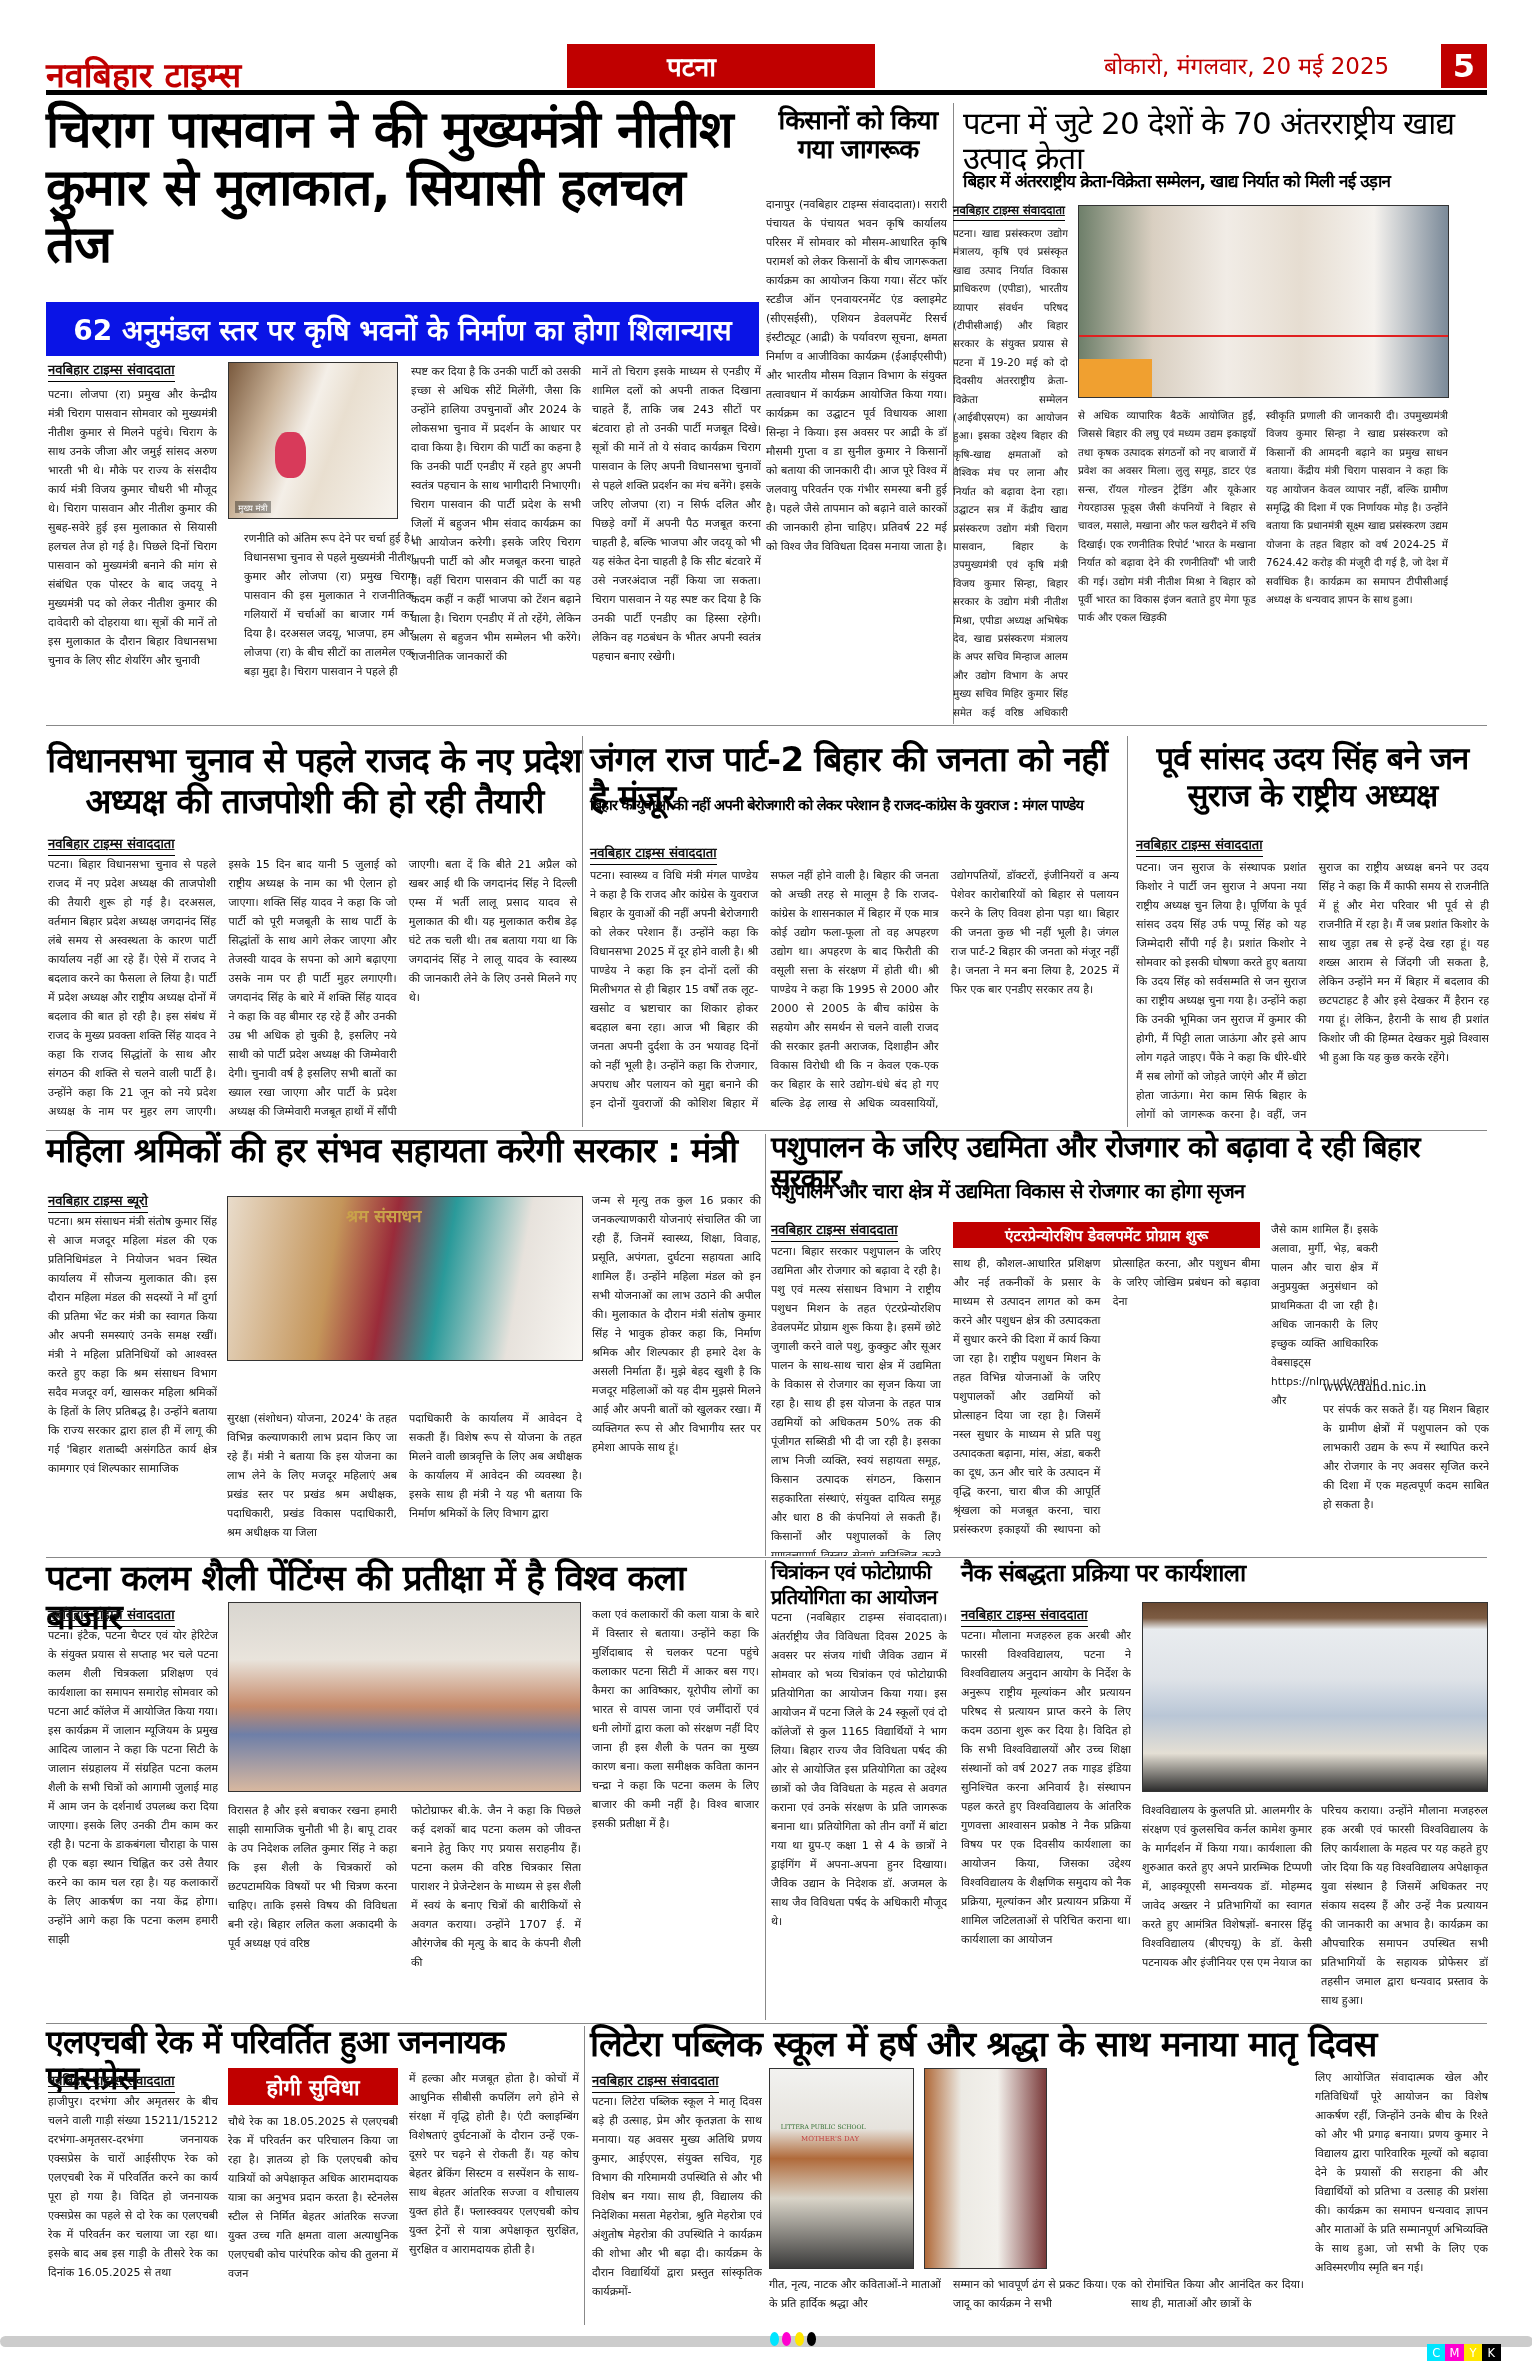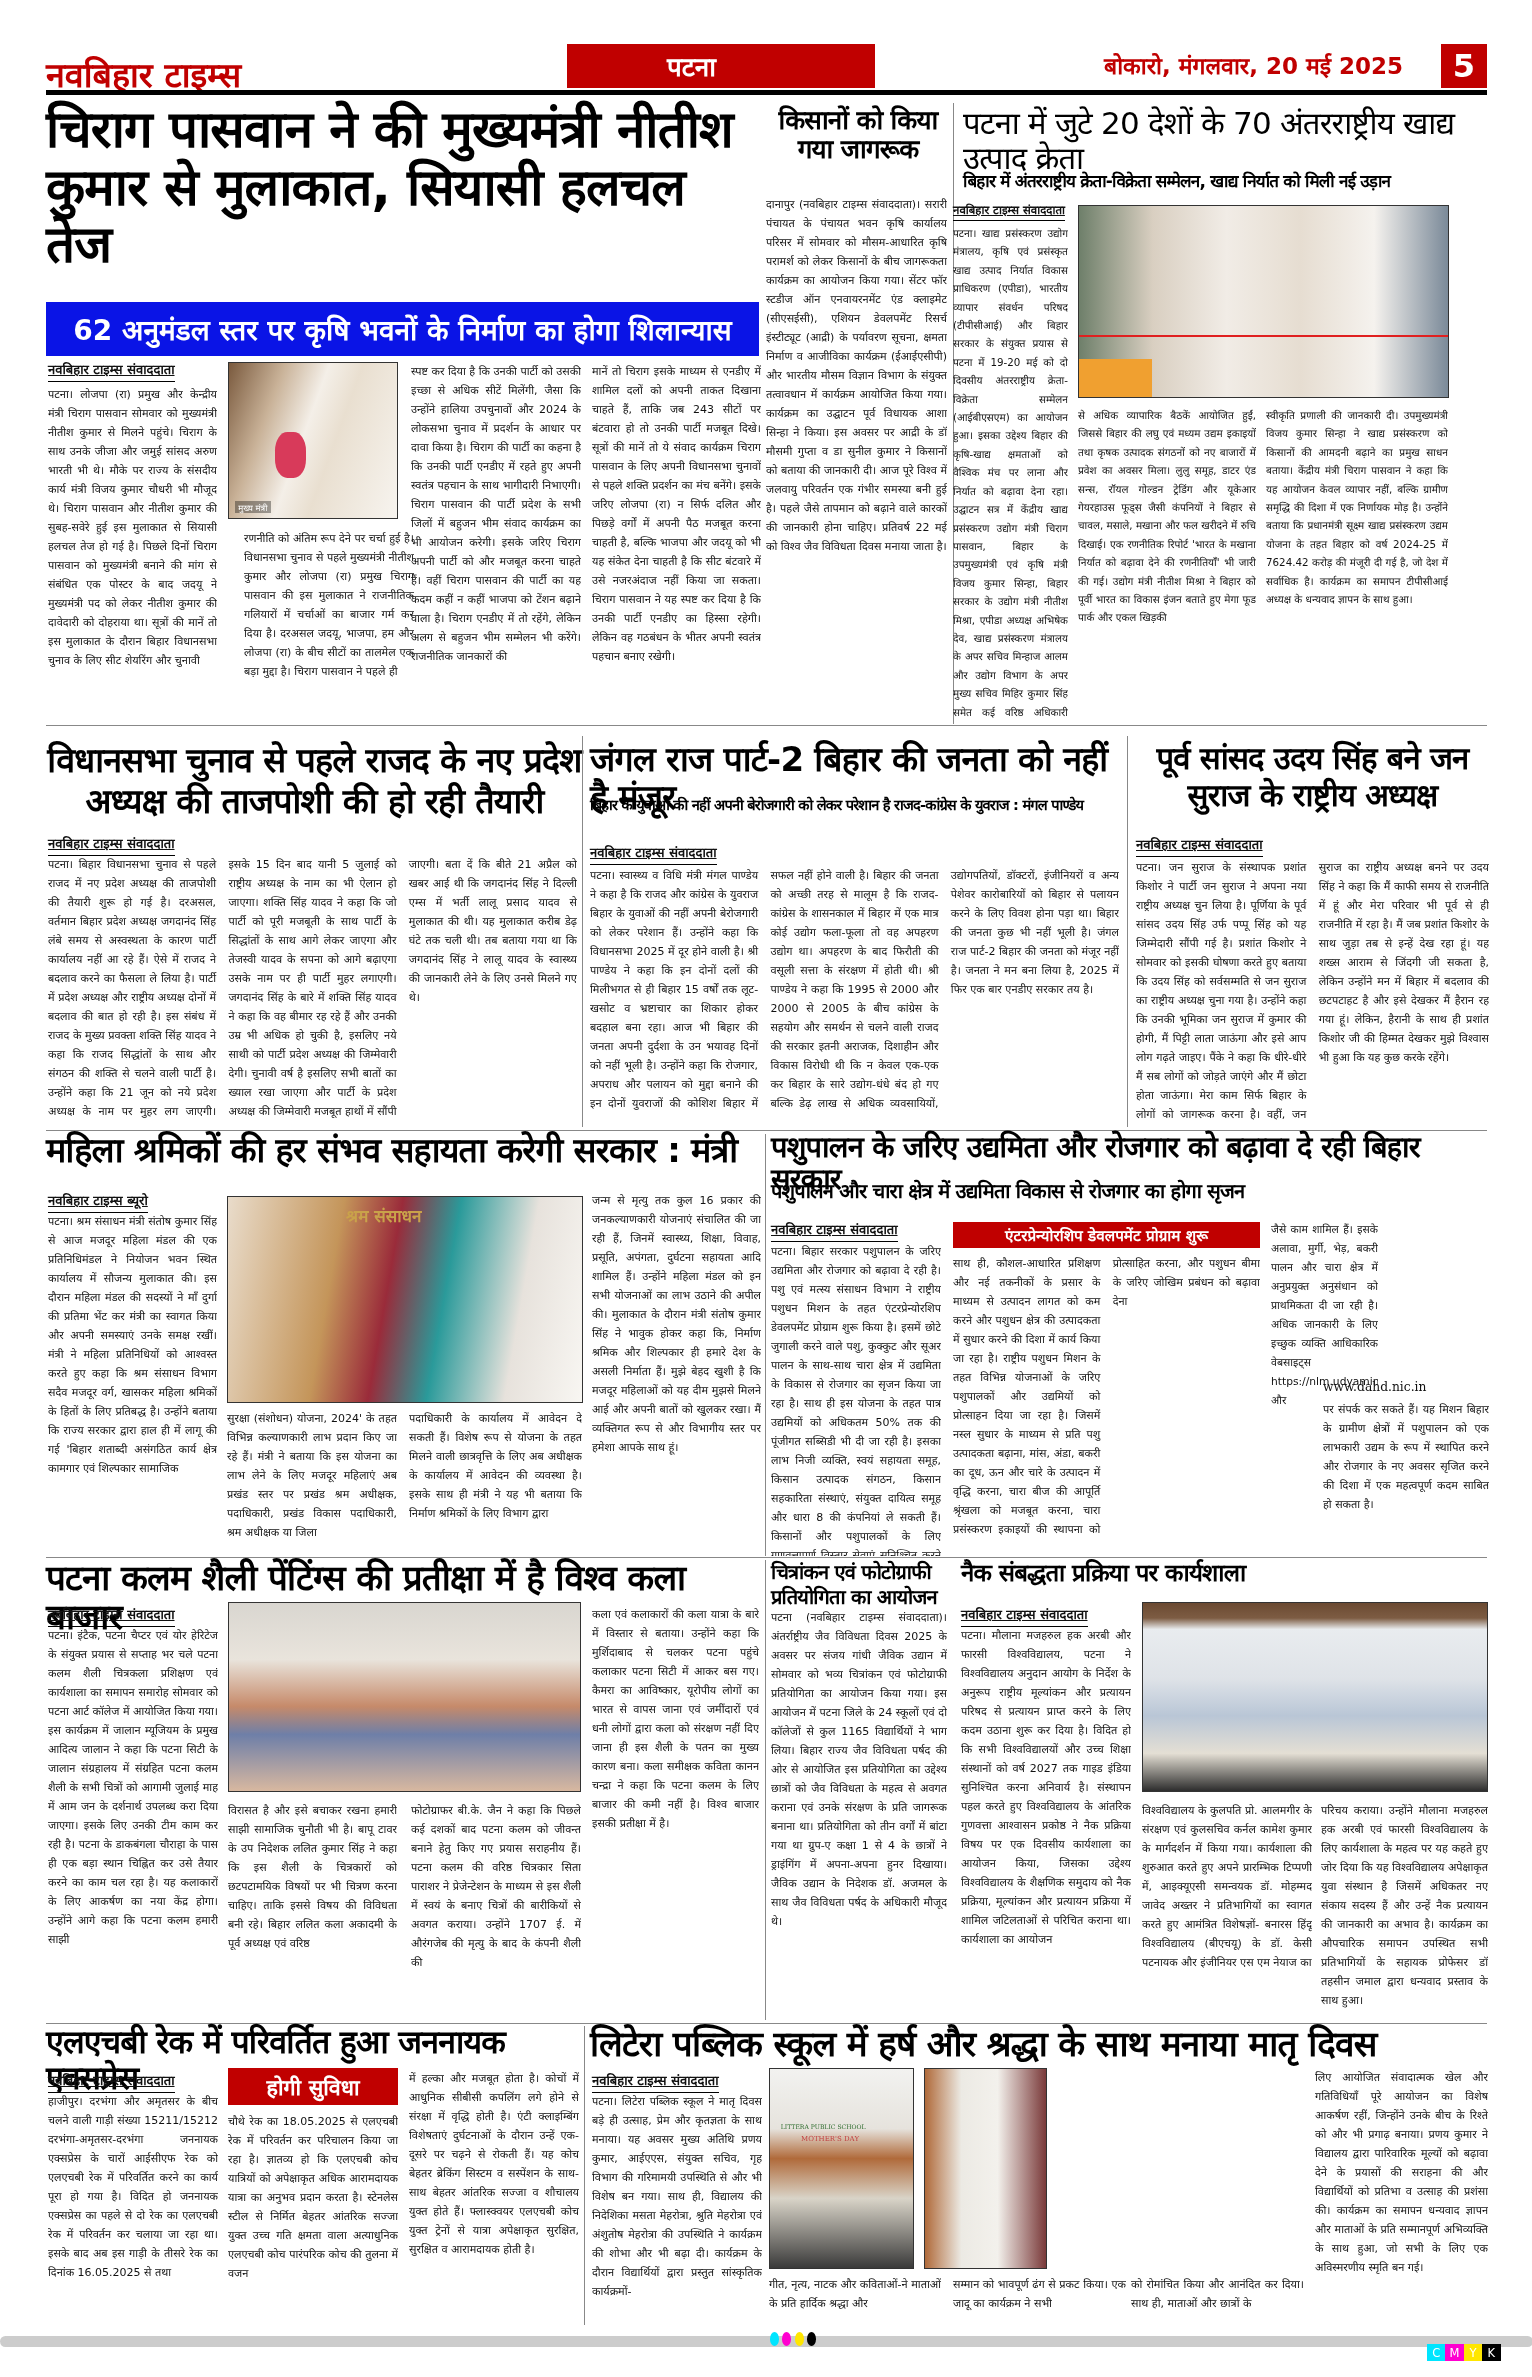--- a/index.html
+++ b/index.html
@@ -1,21 +1,21 @@
 <!DOCTYPE html>
 <html style="font-size:12.3px"><head>
 <meta charset="utf-8">
 <style>
 *{box-sizing:border-box;margin:0;padding:0}
 html,body{width:1533px;height:2377px;background:#fff;overflow:hidden}
 body{position:relative;font-family:"DejaVu Sans","Liberation Sans",sans-serif;color:#111}
 .abs{position:absolute}
 .masthead-name{left:46px;top:51px;font-size:34px;font-weight:bold;color:#c00000;font-family:"DejaVu Sans",sans-serif}
 .city-box{left:567px;top:44px;width:308px;height:44px;background:#c00000;color:#fff;font-size:26px;font-weight:bold;display:flex;align-items:center;padding-left:100px}
-.date{left:1104px;top:49px;font-size:23px;font-weight:bold;color:#c00000}
+.date{left:1104px;top:49px;font-size:23px;font-weight:normal;color:#c00000}
 .page-num{left:1441px;top:44px;width:46px;height:44px;background:#c00000;color:#fff;font-size:32px;font-weight:bold;display:flex;align-items:center;justify-content:center}
 .rule{left:46px;top:90px;width:1441px;height:4.6px;background:#000}
 .hl{font-weight:bold;color:#000;line-height:1.12;font-family:"DejaVu Sans",sans-serif;letter-spacing:-0.8px}
 .hl-thin{font-weight:normal}
 .byline{font-size:13px;font-weight:bold;text-decoration:underline;border-bottom:1.5px solid #000;padding-bottom:3.1px;display:inline-block}
 .body-text{font-size:11px;line-height:19px;text-align:justify;color:#111;font-family:"DejaVu Sans",sans-serif;overflow:hidden}
 .cols{column-gap:12.3px;column-fill:auto}
 .photo{background:linear-gradient(135deg,#b89a7c,#e3d2bd 40%,#9c7a61 70%,#d8c7b6);border:1.5px solid #333;overflow:hidden}
 .photo .cap{position:absolute;bottom:4.6px;left:6.1px;font-size:8.4px;color:#fff;background:rgba(0,0,0,.35);padding:0.8px 3.1px}
 .blue-bar{background:#0a14e6;color:#fff;font-weight:bold;display:flex;align-items:center;justify-content:center;font-size:29px}
@@ -92,21 +92,21 @@
   <div class="abs" style="left:1136px;top:835px;width:169px"><span class="byline">नवबिहार टाइम्स संवाददाता</span></div>
   <div class="abs body-text cols" style="left:1136px;top:835px;width:353px;height:291px;column-count:2;padding-top:23px">पटना। जन सुराज के संस्थापक प्रशांत किशोर ने पार्टी जन सुराज ने अपना नया राष्ट्रीय अध्यक्ष चुन लिया है। पूर्णिया के पूर्व सांसद उदय सिंह उर्फ पप्पू सिंह को यह जिम्मेदारी सौंपी गई है। प्रशांत किशोर ने सोमवार को इसकी घोषणा करते हुए बताया कि उदय सिंह को सर्वसम्मति से जन सुराज का राष्ट्रीय अध्यक्ष चुना गया है। उन्होंने कहा कि उनकी भूमिका जन सुराज में कुमार की होगी, मैं पिट्टी लाता जाऊंगा और इसे आप लोग गढ़ते जाइए। पैंके ने कहा कि धीरे-धीरे मैं सब लोगों को जोड़ते जाएंगे और मैं छोटा होता जाऊंगा। मेरा काम सिर्फ बिहार के लोगों को जागरूक करना है। वहीं, जन सुराज का राष्ट्रीय अध्यक्ष बनने पर उदय सिंह ने कहा कि मैं काफी समय से राजनीति में हूं और मेरा परिवार भी पूर्व से ही राजनीति में रहा है। मैं जब प्रशांत किशोर के साथ जुड़ा तब से इन्हें देख रहा हूं। यह शख्स आराम से जिंदगी जी सकता है, लेकिन उन्होंने मन में बिहार में बदलाव की छटपटाहट है और इसे देखकर मैं हैरान रह गया हूं। लेकिन, हैरानी के साथ ही प्रशांत किशोर जी की हिम्मत देखकर मुझे विश्वास भी हुआ कि यह कुछ करके रहेंगे।</div>
 </section>
 
 <div class="abs hline" style="left:46px;top:1130px;width:1441px"></div>
 
 <section>
   <h2 class="abs hl" style="left:46px;top:1131px;width:713px;font-size:34px">महिला श्रमिकों की हर संभव सहायता करेगी सरकार : मंत्री</h2>
   <div class="abs" style="left:48px;top:1191px;width:169px"><span class="byline">नवबिहार टाइम्स ब्यूरो</span></div>
   <div class="abs body-text" style="left:48px;top:1212px;width:169px;height:342px">पटना। श्रम संसाधन मंत्री संतोष कुमार सिंह से आज मजदूर महिला मंडल की एक प्रतिनिधिमंडल ने नियोजन भवन स्थित कार्यालय में सौजन्य मुलाकात की। इस दौरान महिला मंडल की सदस्यों ने माँ दुर्गा की प्रतिमा भेंट कर मंत्री का स्वागत किया और अपनी समस्याएं उनके समक्ष रखीं। मंत्री ने महिला प्रतिनिधियों को आश्वस्त करते हुए कहा कि श्रम संसाधन विभाग सदैव मजदूर वर्ग, खासकर महिला श्रमिकों के हितों के लिए प्रतिबद्ध है। उन्होंने बताया कि राज्य सरकार द्वारा हाल ही में लागू की गई 'बिहार शताब्दी असंगठित कार्य क्षेत्र कामगार एवं शिल्पकार सामाजिक</div>
-  <div class="abs photo" style="left:227px;top:1196px;width:356px;height:207px;background:linear-gradient(100deg,#e9dccb 0%,#c4955a 30%,#9a2b3a 45%,#2a9a9a 60%,#e7e2dc 80%,#f8f6f2 100%)">
+  <div class="abs photo" style="left:227px;top:1196px;width:356px;height:165px;background:linear-gradient(100deg,#e9dccb 0%,#c4955a 30%,#9a2b3a 45%,#2a9a9a 60%,#e7e2dc 80%,#f8f6f2 100%)">
     <span class="cap" style="top:6.1px;bottom:auto;left:115px;font-size:17px;color:#c9a24a;background:none;font-weight:bold">श्रम संसाधन</span>
   </div>
   <div class="abs body-text" style="left:227px;top:1409px;width:170px;height:146px">सुरक्षा (संशोधन) योजना, 2024' के तहत विभिन्न कल्याणकारी लाभ प्रदान किए जा रहे हैं। मंत्री ने बताया कि इस योजना का लाभ लेने के लिए मजदूर महिलाएं अब प्रखंड स्तर पर प्रखंड श्रम अधीक्षक, पदाधिकारी, प्रखंड विकास पदाधिकारी, श्रम अधीक्षक या जिला</div>
   <div class="abs body-text" style="left:409px;top:1409px;width:173px;height:146px">पदाधिकारी के कार्यालय में आवेदन दे सकती हैं। विशेष रूप से योजना के तहत मिलने वाली छात्रवृत्ति के लिए अब अधीक्षक के कार्यालय में आवेदन की व्यवस्था है। इसके साथ ही मंत्री ने यह भी बताया कि निर्माण श्रमिकों के लिए विभाग द्वारा</div>
   <div class="abs body-text" style="left:592px;top:1191px;width:169px;height:363px">जन्म से मृत्यु तक कुल 16 प्रकार की जनकल्याणकारी योजनाएं संचालित की जा रही हैं, जिनमें स्वास्थ्य, शिक्षा, विवाह, प्रसूति, अपंगता, दुर्घटना सहायता आदि शामिल हैं। उन्होंने महिला मंडल को इन सभी योजनाओं का लाभ उठाने की अपील की। मुलाकात के दौरान मंत्री संतोष कुमार सिंह ने भावुक होकर कहा कि, निर्माण श्रमिक और शिल्पकार ही हमारे देश के असली निर्माता हैं। मुझे बेहद खुशी है कि मजदूर महिलाओं को यह दीम मुझसे मिलने आई और अपनी बातों को खुलकर रखा। मैं व्यक्तिगत रूप से और विभागीय स्तर पर हमेशा आपके साथ हूं।</div>
 </section>
 <div class="abs vline" style="left:765px;top:1134px;height:422px"></div>
 
 <section>
   <h2 class="abs hl hl-thin" style="left:771px;top:1131px;width:720px;font-size:29px;font-weight:bold">पशुपालन के जरिए उद्यमिता और रोजगार को बढ़ावा दे रही बिहार सरकार</h2>

